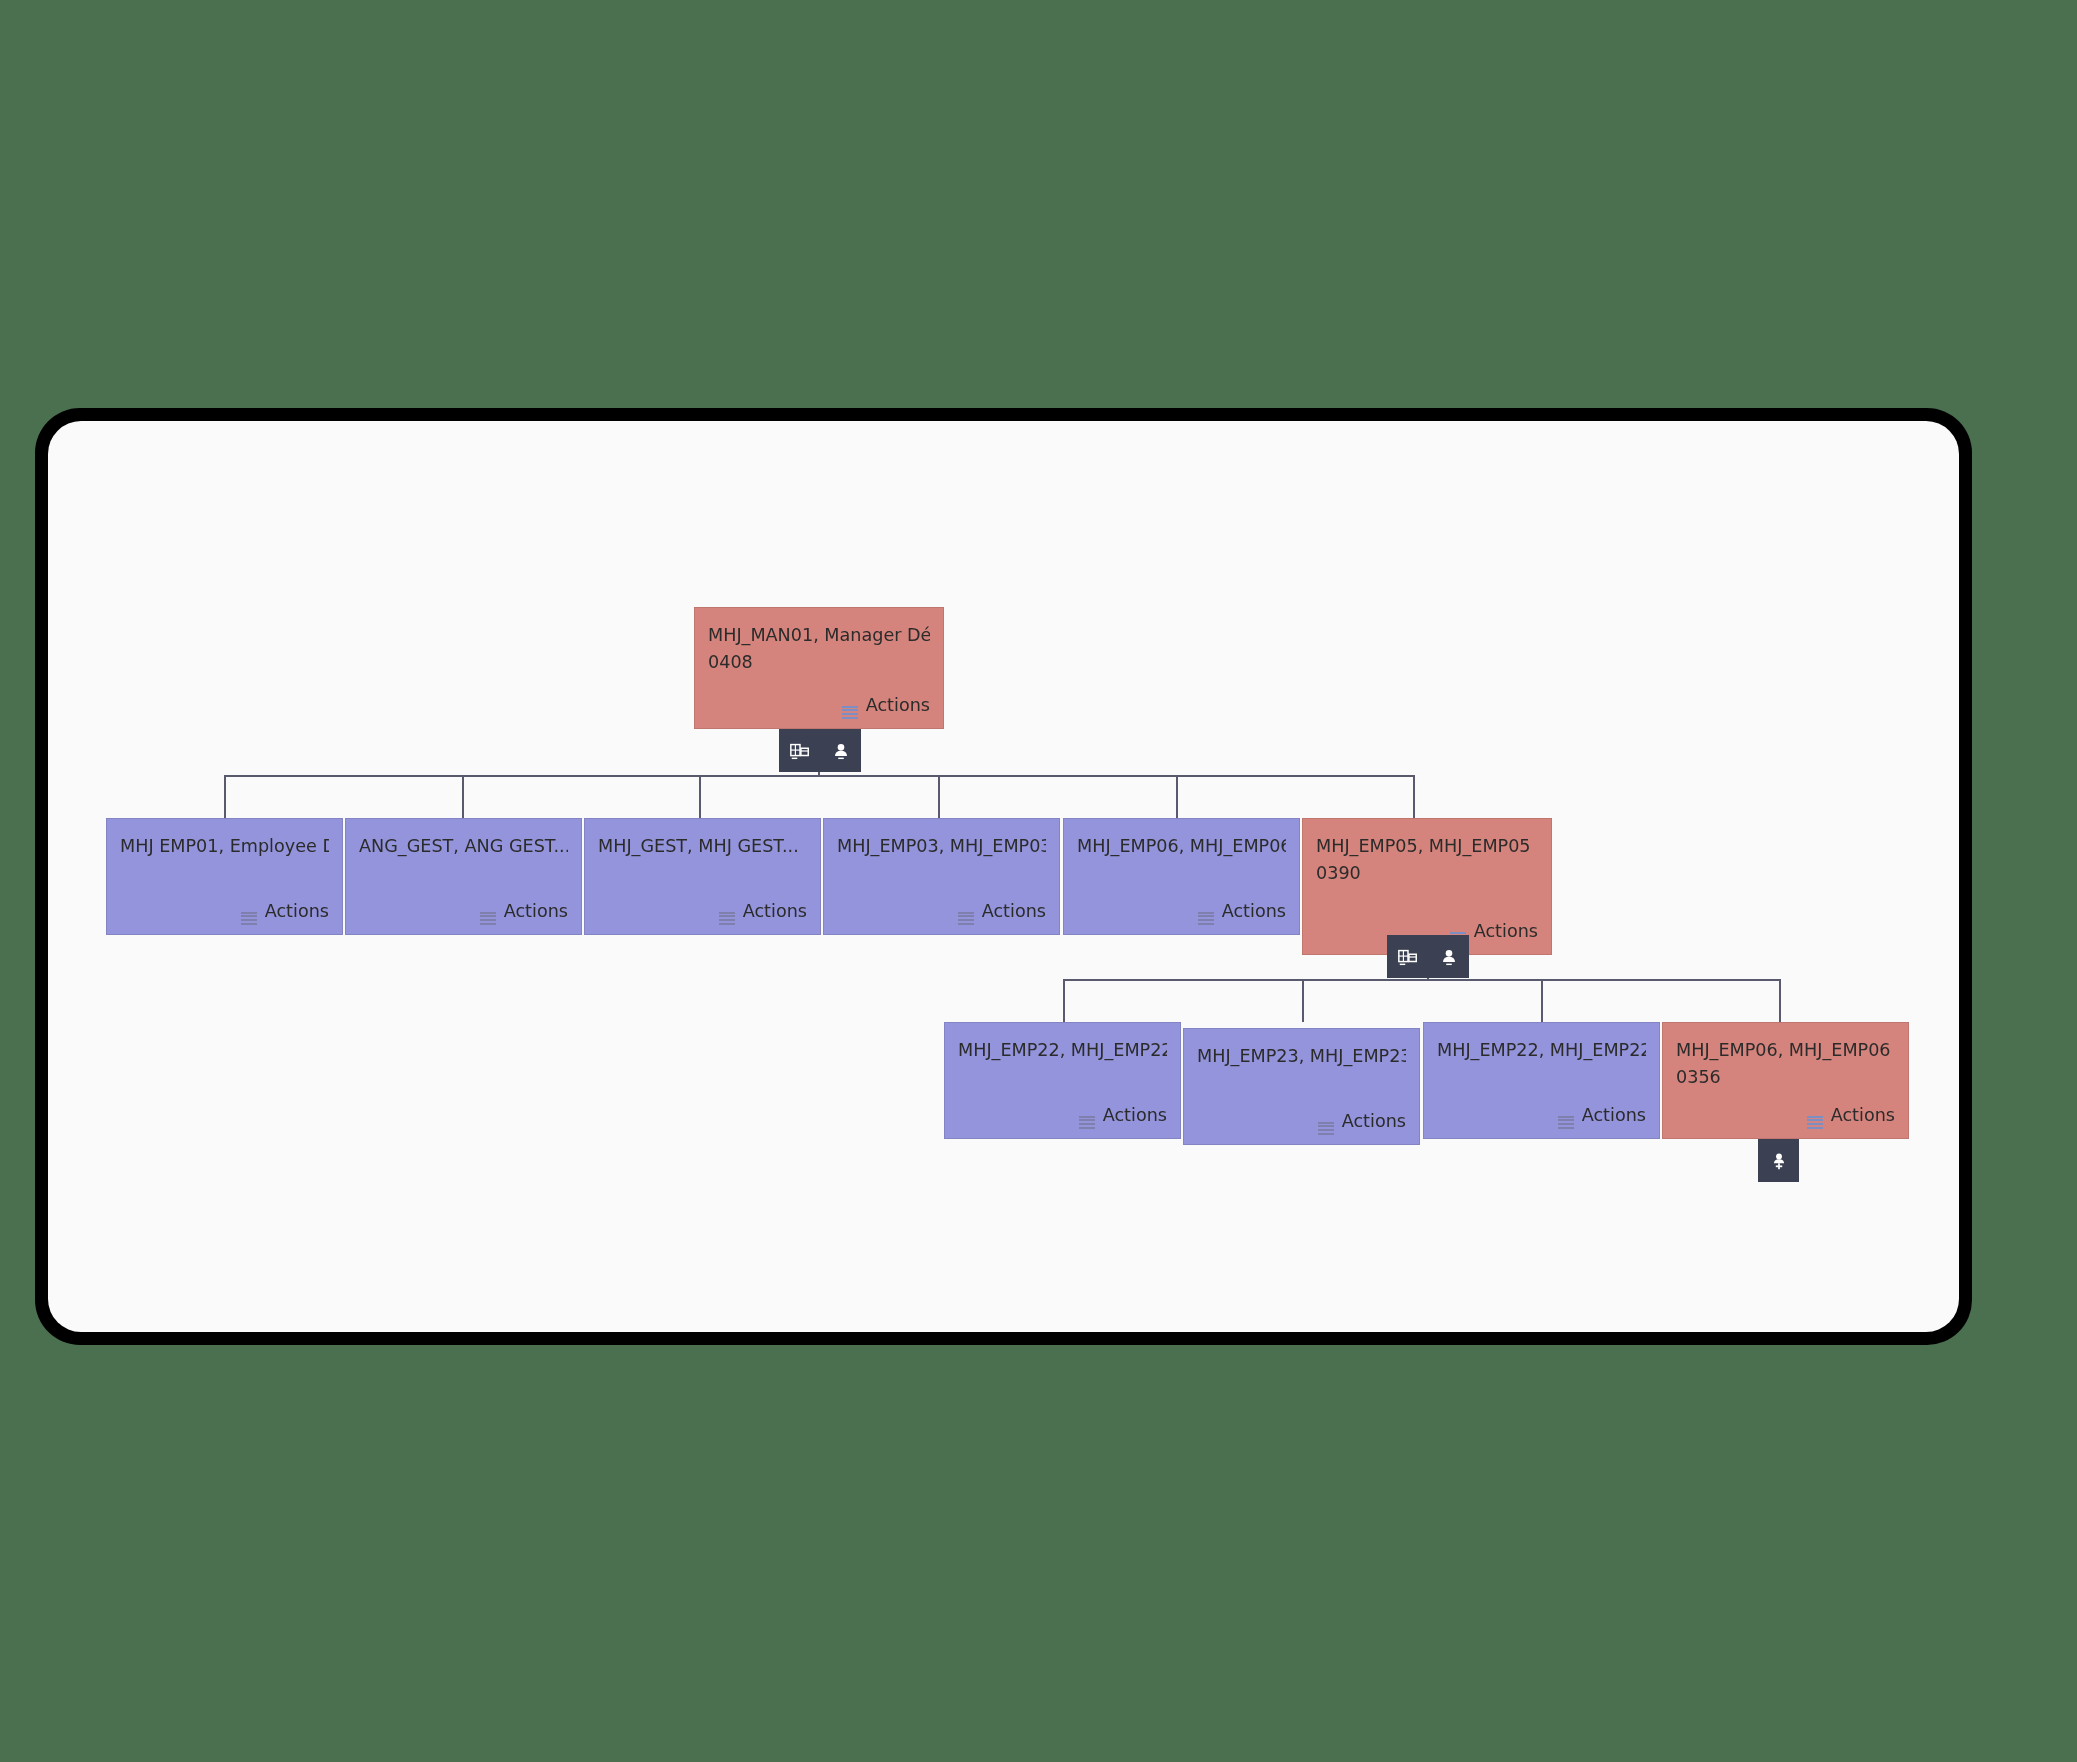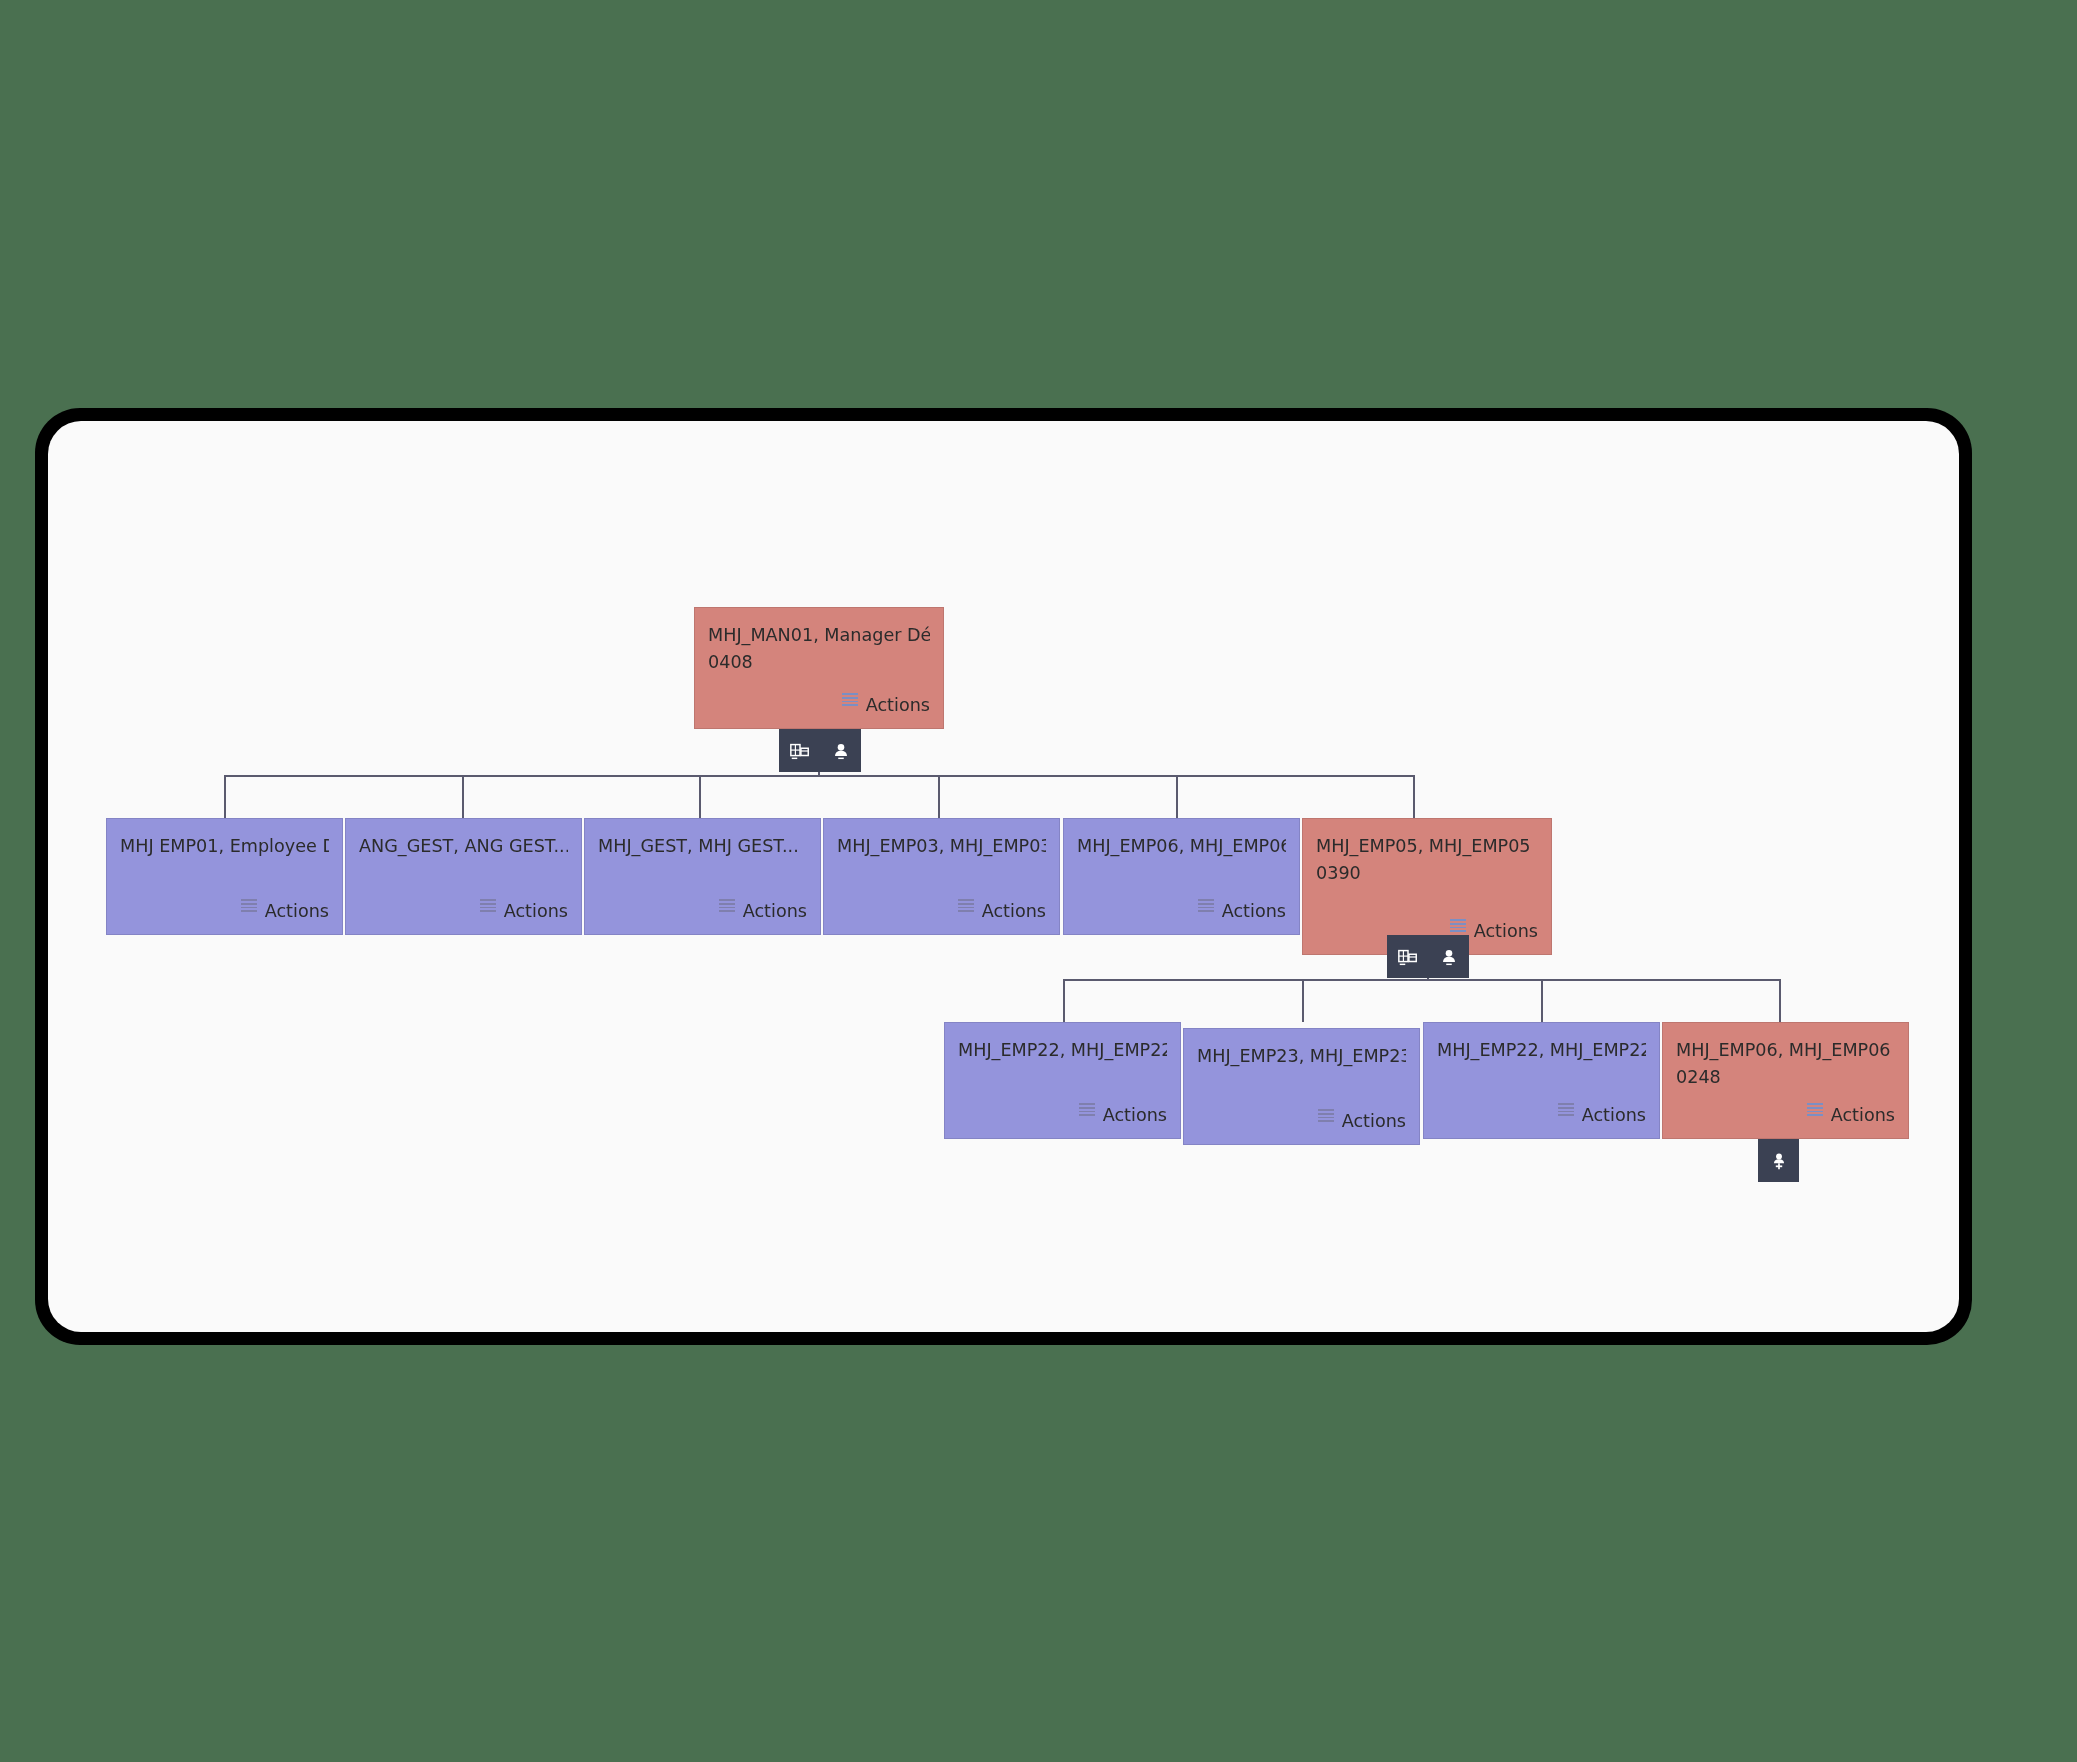--- a/index.html
+++ b/index.html
@@ -68,21 +68,21 @@
 
   .node-body {
     display: flex;
     flex-direction: column;
     gap: 1.9px;
   }
 
   .node-actions {
     align-self: flex-end;
     display: flex;
-    align-items: flex-start;
+    align-items: flex-end;
     gap: 7.4px;
     font-size: 17.6px;
     color: #2b2b2b;
     cursor: pointer;
   }
   .hamburger-icon {
     display: inline-block;
     width: 16px;
     height: 13px;
     position: relative;
@@ -304,21 +304,21 @@
               <i></i>
               <i></i>
           </span>
           <span>Actions</span>
         </div>
       </div>
 
       <div class="node salmon" style="left:1614px; top:601px; width:247px; height:117px;">
         <div class="node-body">
           <div class="node-title">MHJ_EMP06, MHJ_EMP06</div>
-          <div class="node-code">0248</div>
+          <div class="node-code">0356</div>
         </div>
         <div class="node-actions">
           <span class="hamburger-icon">
             <i></i>
               <i></i>
               <i></i>
               <i></i>
           </span>
           <span>Actions</span>
         </div>

